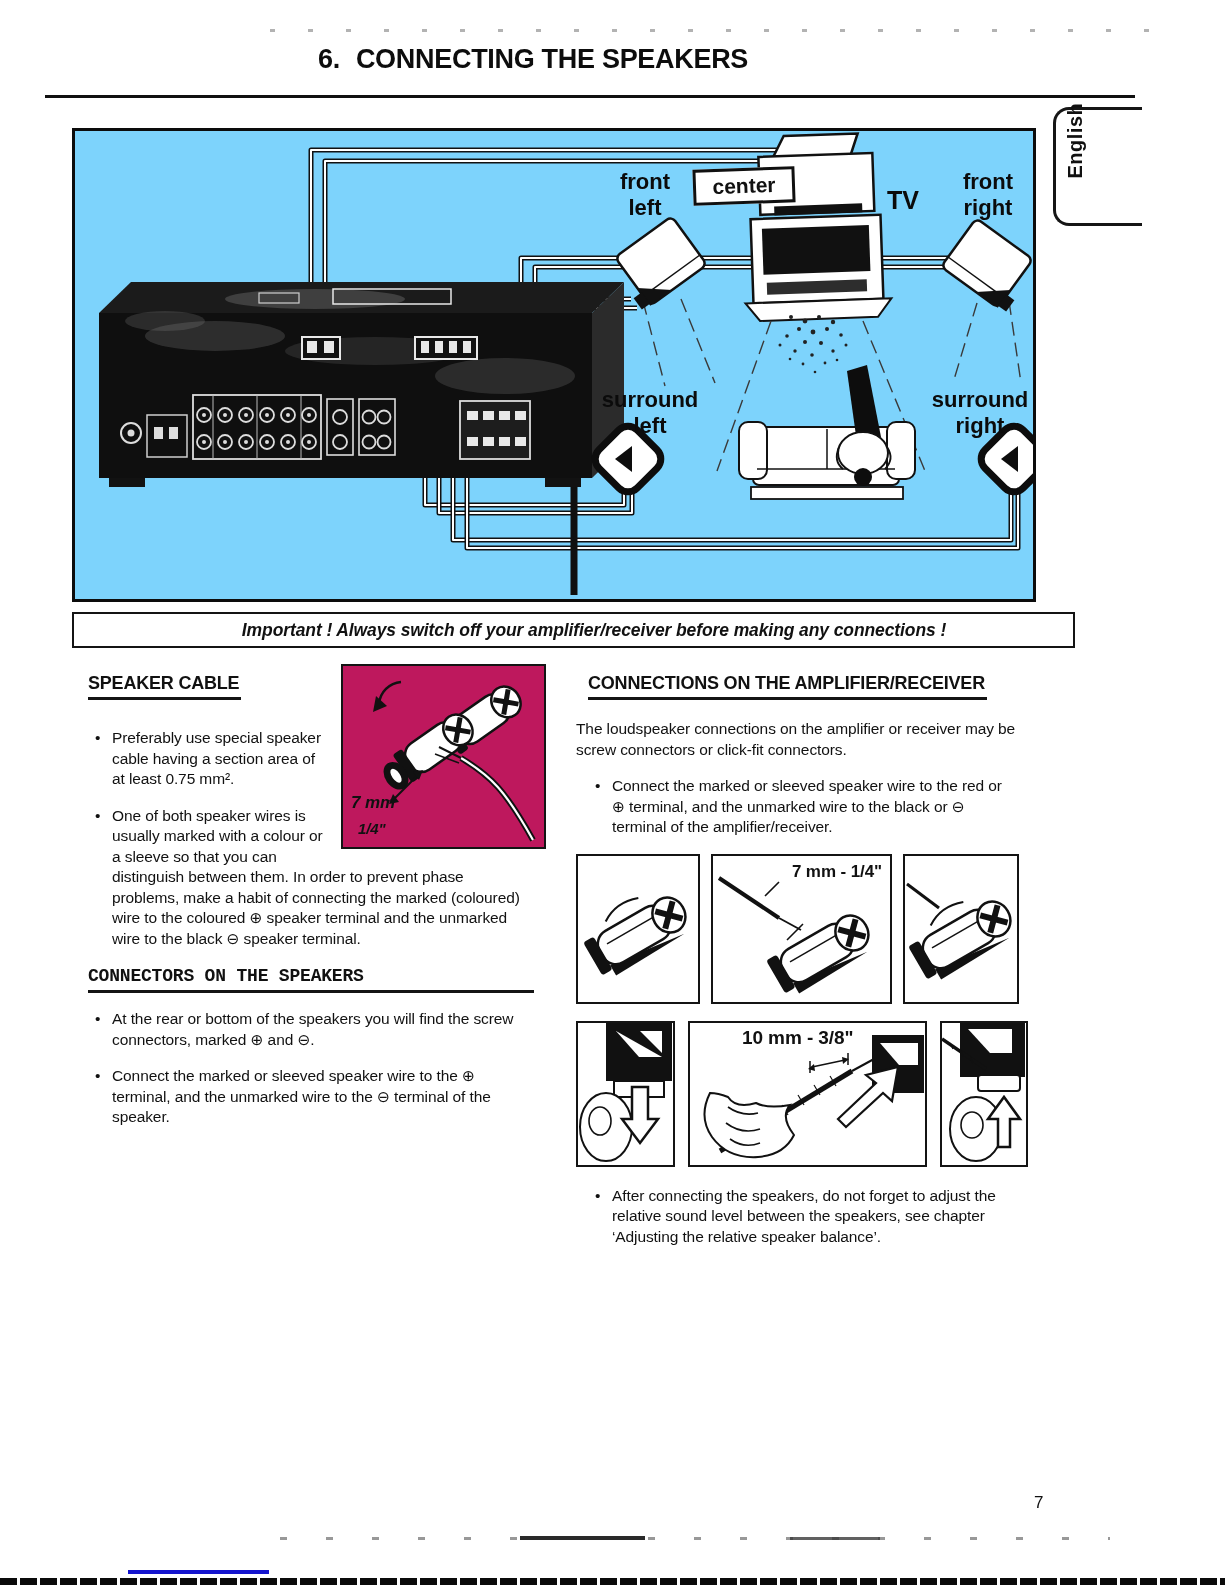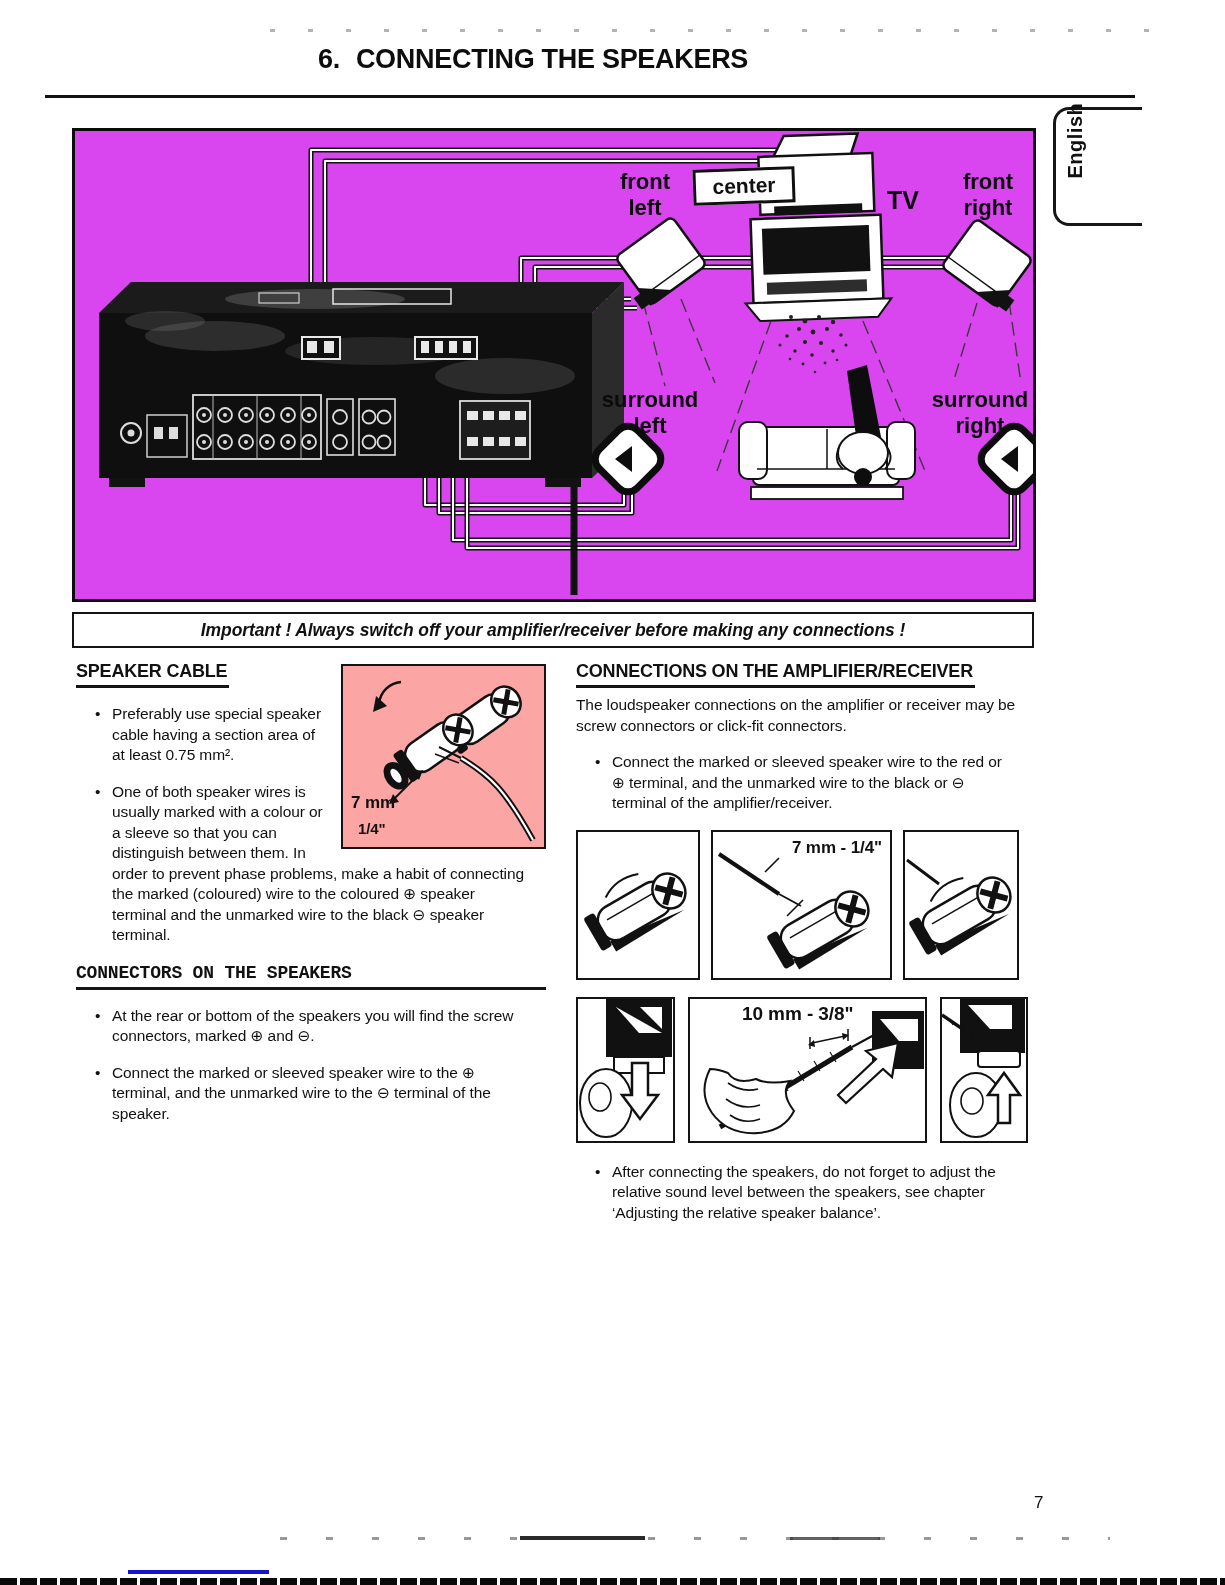--- a/index.html
+++ b/index.html
@@ -12,44 +12,44 @@
     font-weight:bold;font-size:27px;letter-spacing:-0.3px;color:#0d0d0d;}
   .title-rule{position:absolute;left:45px;top:95px;width:1090px;height:3px;background:#101010;}
   .artifact-top{position:absolute;left:270px;top:29px;width:900px;height:3px;opacity:.45;
     background:repeating-linear-gradient(90deg,#555 0 5px,transparent 5px 38px);}
   
   .lang-tab{position:absolute;left:1053px;top:107px;width:86px;height:113px;
     border:3px solid #161616;border-right:none;border-radius:16px 0 0 16px;background:#fff;}
   .lang-tab span{position:absolute;left:8px;top:50%;transform:translateY(50%) rotate(-90deg);
     transform-origin:left top;font-weight:bold;font-size:20px;letter-spacing:.5px;white-space:nowrap;}
   
-  .diagram{position:absolute;left:72px;top:128px;width:958px;height:468px;border:3px solid #0c0c0c;background:#d946ef;}
+  .diagram{position:absolute;left:72px;top:128px;width:958px;height:468px;border:3px solid #0c0c0c;background:#7dd3fc;}
   .diagram svg{position:absolute;left:0;top:0;}
   .dlabel{position:absolute;font-weight:bold;font-size:22px;line-height:26px;text-align:center;color:#0b0b0b;}
   .center-box{position:absolute;left:618px;top:37px;width:96px;height:30px;border:3px solid #101010;
     background:#fff;display:flex;align-items:center;justify-content:center;
     font-weight:bold;font-size:21px;transform:rotate(-2deg);}
   .tv-label{position:absolute;left:812px;top:56px;font-weight:bold;font-size:25px;}
   
   .important{position:absolute;left:72px;top:612px;width:958px;height:32px;border:2.5px solid #141414;
     display:flex;align-items:center;justify-content:center;
-    font-weight:bold;font-style:italic;font-size:17.5px;letter-spacing:-0.1px;}
+    font-weight:bold;font-style:italic;font-size:17.5px;letter-spacing:-0.1px;padding-left:41px;}
   
   .col{position:absolute;top:660px;font-size:15.5px;line-height:20.5px;letter-spacing:-0.1px;}
   .col-left{left:76px;width:470px;}
   .col-right{left:576px;width:458px;}
-  h2{font-size:18px;line-height:22px;margin:0;padding:0 2px 3px 0;border-bottom:3px solid #141414;
+  h2{font-size:18px;line-height:22px;margin:12px;padding:0 2px 3px 0;border-bottom:3px solid #141414;
     letter-spacing:-0.2px;}
   h2.inline{display:inline-block;}
   h2.block{display:block;font-family:Liberation Mono, monospace;}
   .bullets{list-style:none;margin:7px 0 0 0;padding:0;}
   .bullets li{position:relative;padding-left:20px;margin:16px;}
   .bullets li::before{content:"\2022";position:absolute;left:3px;top:0;}
   .cable-figure{float:right;width:201px;height:181px;border:2.5px solid #141414;position:relative;
-    margin:4px 0 6px 10px;background:#fca5a5;}
+    margin:4px 0 6px 10px;background:#be185d;font-style:italic;}
   .fig-mm{position:absolute;left:8px;bottom:34px;font-weight:bold;font-size:17px;}
   .fig-inch{position:absolute;left:15px;bottom:8px;font-weight:bold;font-size:15px;}
   .h2-gap{margin-top:15px;}
   .intro{margin:7px 0 0 0;}
   .panel-row{display:flex;margin-top:5px;}
   .panel{border:2.5px solid #141414;position:relative;background:#fff;box-sizing:border-box;}
   .panel-label{position:absolute;font-weight:bold;white-space:nowrap;}
   .row1 .panel{height:150px;}
   .row2{margin-top:17px;}
   .row2 .panel{height:146px;}

